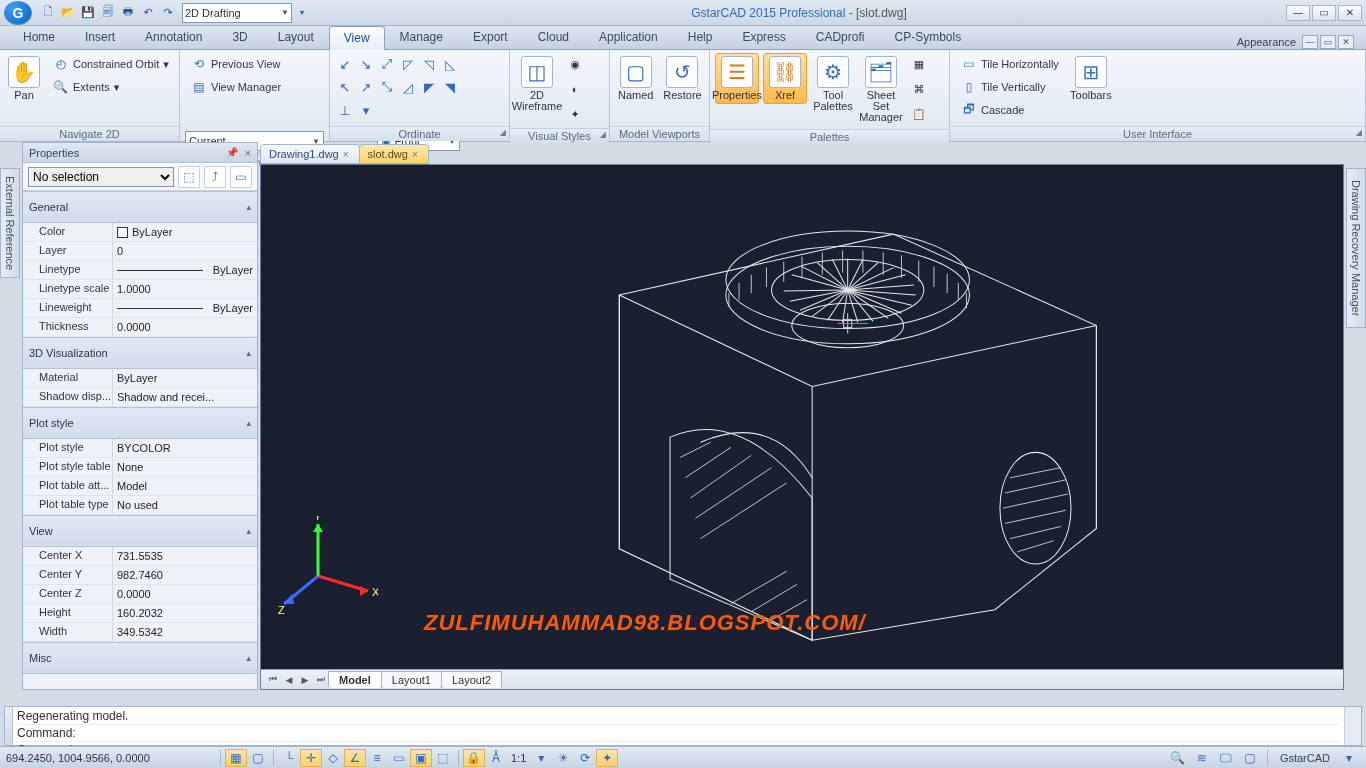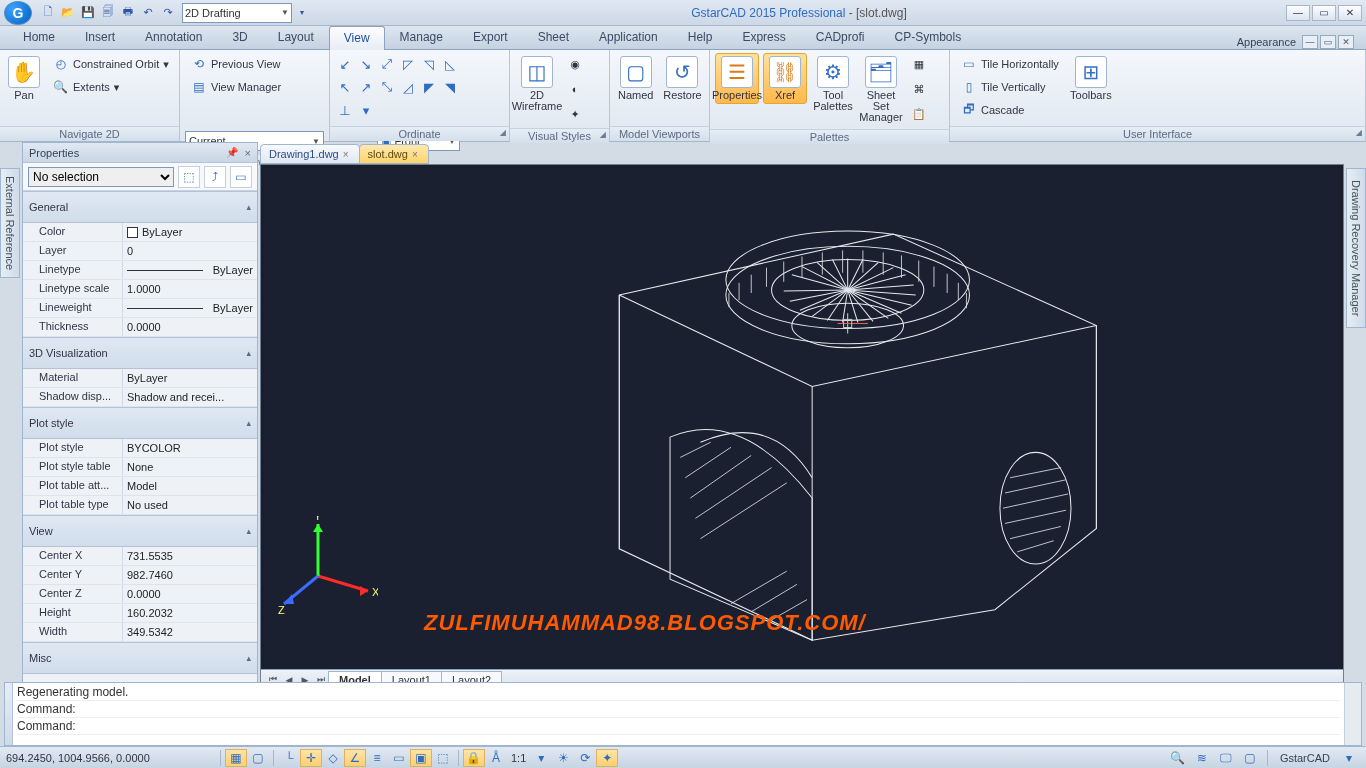--- a/index.html
+++ b/index.html
@@ -61,38 +61,38 @@
 .props-title { background:linear-gradient(#e0e8f2,#c9d6e6); height:20px; display:flex;align-items:center;padding:0 6px; font-size:11px; color:#345; border-bottom:1px solid #b3c2d4;}
 .props-title .pin { margin-left:auto; font-size:10px; color:#667; cursor:pointer; margin-right:6px;}
 .props-title .close { font-size:11px; color:#667; cursor:pointer;}
 .props-tool { height:28px; background:#f6f8fb; border-bottom:1px solid #c7d3e1; display:flex;align-items:center;padding:0 5px;gap:4px;}
 .props-tool select { height:20px; font-size:12px; flex:1; border:1px solid #7c99bd;}
 .props-tool .tb { width:22px;height:22px;border:1px solid #c3d0df;background:#fff;display:flex;align-items:center;justify-content:center;font-size:12px;color:#2e6cc0;cursor:pointer;}
 .props-body { flex:1; overflow-y:auto; }
 .p-section { background:linear-gradient(#e0e8f2,#d1ddeb); border-top:1px solid #b3c2d4; border-bottom:1px solid #b3c2d4; padding:9px 6px; font-weight:normal; font-size:11px; color:#334; display:flex;align-items:center;}
 .p-section .arr { margin-left:auto; font-size:9px; color:#5a6d84;}
 .p-row { display:flex; border-bottom:1px solid #dce4ed; height:19px; font-size:11px; }
-.p-row .k { width:100px; padding:2px 4px 2px 16px; color:#334; background:#eef2f7; border-right:1px solid #d0dae6; overflow:hidden; white-space:nowrap;}
+.p-row .k { width:90px; padding:2px 4px 2px 16px; color:#334; background:#eef2f7; border-right:1px solid #d0dae6; overflow:hidden; white-space:nowrap;}
 .p-row .v { flex:1; padding:2px 4px; color:#222; display:flex;align-items:center;gap:4px;text-align:center;}
 .sw { width:11px;height:11px;border:1px solid #333;background:#fff;display:inline-block;}
 .line-sample { flex:1; border-top:1px solid #333; margin-right:6px;}
 
 
 .canvas-wrap { position:absolute; left:260px; right:22px; top:164px; bottom:78px; background:#1a1e2b; border:1px solid #6d8098;}
 .canvas-inner { position:absolute; inset:3px; background:#1a202f; }
 svg.draw { width:100%; height:100%; }
 .ucs { position:absolute; left:14px; bottom:70px; }
 .watermark { position:absolute; left:160px; bottom:50px; font-family:"Arial Black",sans-serif; font-style:italic; font-weight:900; color:#ff5a00; font-size:22px; letter-spacing:1px; white-space:nowrap;}
 .layout-tabs { position:absolute; left:0; right:0; bottom:0; height:20px; background:linear-gradient(#eef2f7,#d9e2ec); border-top:1px solid #8aa3bf; display:flex;align-items:center; padding:0 4px; gap:0;}
 .layout-tabs .nav { width:16px;height:16px;display:flex;align-items:center;justify-content:center;font-size:9px;color:#556;cursor:pointer;}
 .l-tab { padding:2px 10px; border:1px solid #9fb5d0; border-bottom:none; background:#f7f9fc; font-size:11px; border-radius:0 0 3px 3px; margin-left:-1px; cursor:pointer;}
 .l-tab.active { background:#fff; font-weight:bold;}
 
 
-.cmd { position:absolute; left:4px; right:4px; bottom:22px; height:64px; background:#fff; border:1px solid #9fb5d0; display:flex;}
+.cmd { position:absolute; left:4px; right:4px; bottom:22px; height:40px; background:#fff; border:1px solid #9fb5d0; display:flex;}
 .cmd .handle { width:8px; background:linear-gradient(#e6edf5,#cfdbe9); border-right:1px solid #b3c2d4;}
 .cmd-lines { flex:1; display:flex; flex-direction:column; font-family:Consolas,monospace; font-size:12px; color:#333; padding:1px 4px;}
 .cmd-lines div { height:17px; line-height:17px; border-bottom:1px solid #eee;}
 .cmd .sb { width:17px; background:#e6ebf2; border-left:1px solid #c3d0df;}
 
 
 .status { position:absolute; left:0; right:0; bottom:0; height:22px; background:linear-gradient(#e2e9f2,#c7d4e3); border-top:1px solid #9fb5d0; display:flex;align-items:center;padding:0 6px; font-size:11px; color:#334;}
 .status .coord { min-width:210px;}
 .status .vr { width:1px; height:16px; background:#a5b7cb; margin:0 4px;}
 .sbtn { width:22px; height:18px; display:flex;align-items:center;justify-content:center; border:1px solid transparent; font-size:12px; color:#2e6cc0; cursor:pointer;}
@@ -128,21 +128,21 @@
 
 <div class="tabs">
   <div class="tab">Home</div>
   <div class="tab">Insert</div>
   <div class="tab">Annotation</div>
   <div class="tab">3D</div>
   <div class="tab">Layout</div>
   <div class="tab active">View</div>
   <div class="tab">Manage</div>
   <div class="tab">Export</div>
-  <div class="tab">Sheet</div>
+  <div class="tab">Cloud</div>
   <div class="tab">Application</div>
   <div class="tab">Help</div>
   <div class="tab">Express</div>
   <div class="tab">CADprofi</div>
   <div class="tab">CP-Symbols</div>
   <div class="tabs-right">
     <span style="font-size:11px;color:#345;">Appearance</span>
     <div class="mini-win">
       <span>—</span>
       <span>▭</span>

